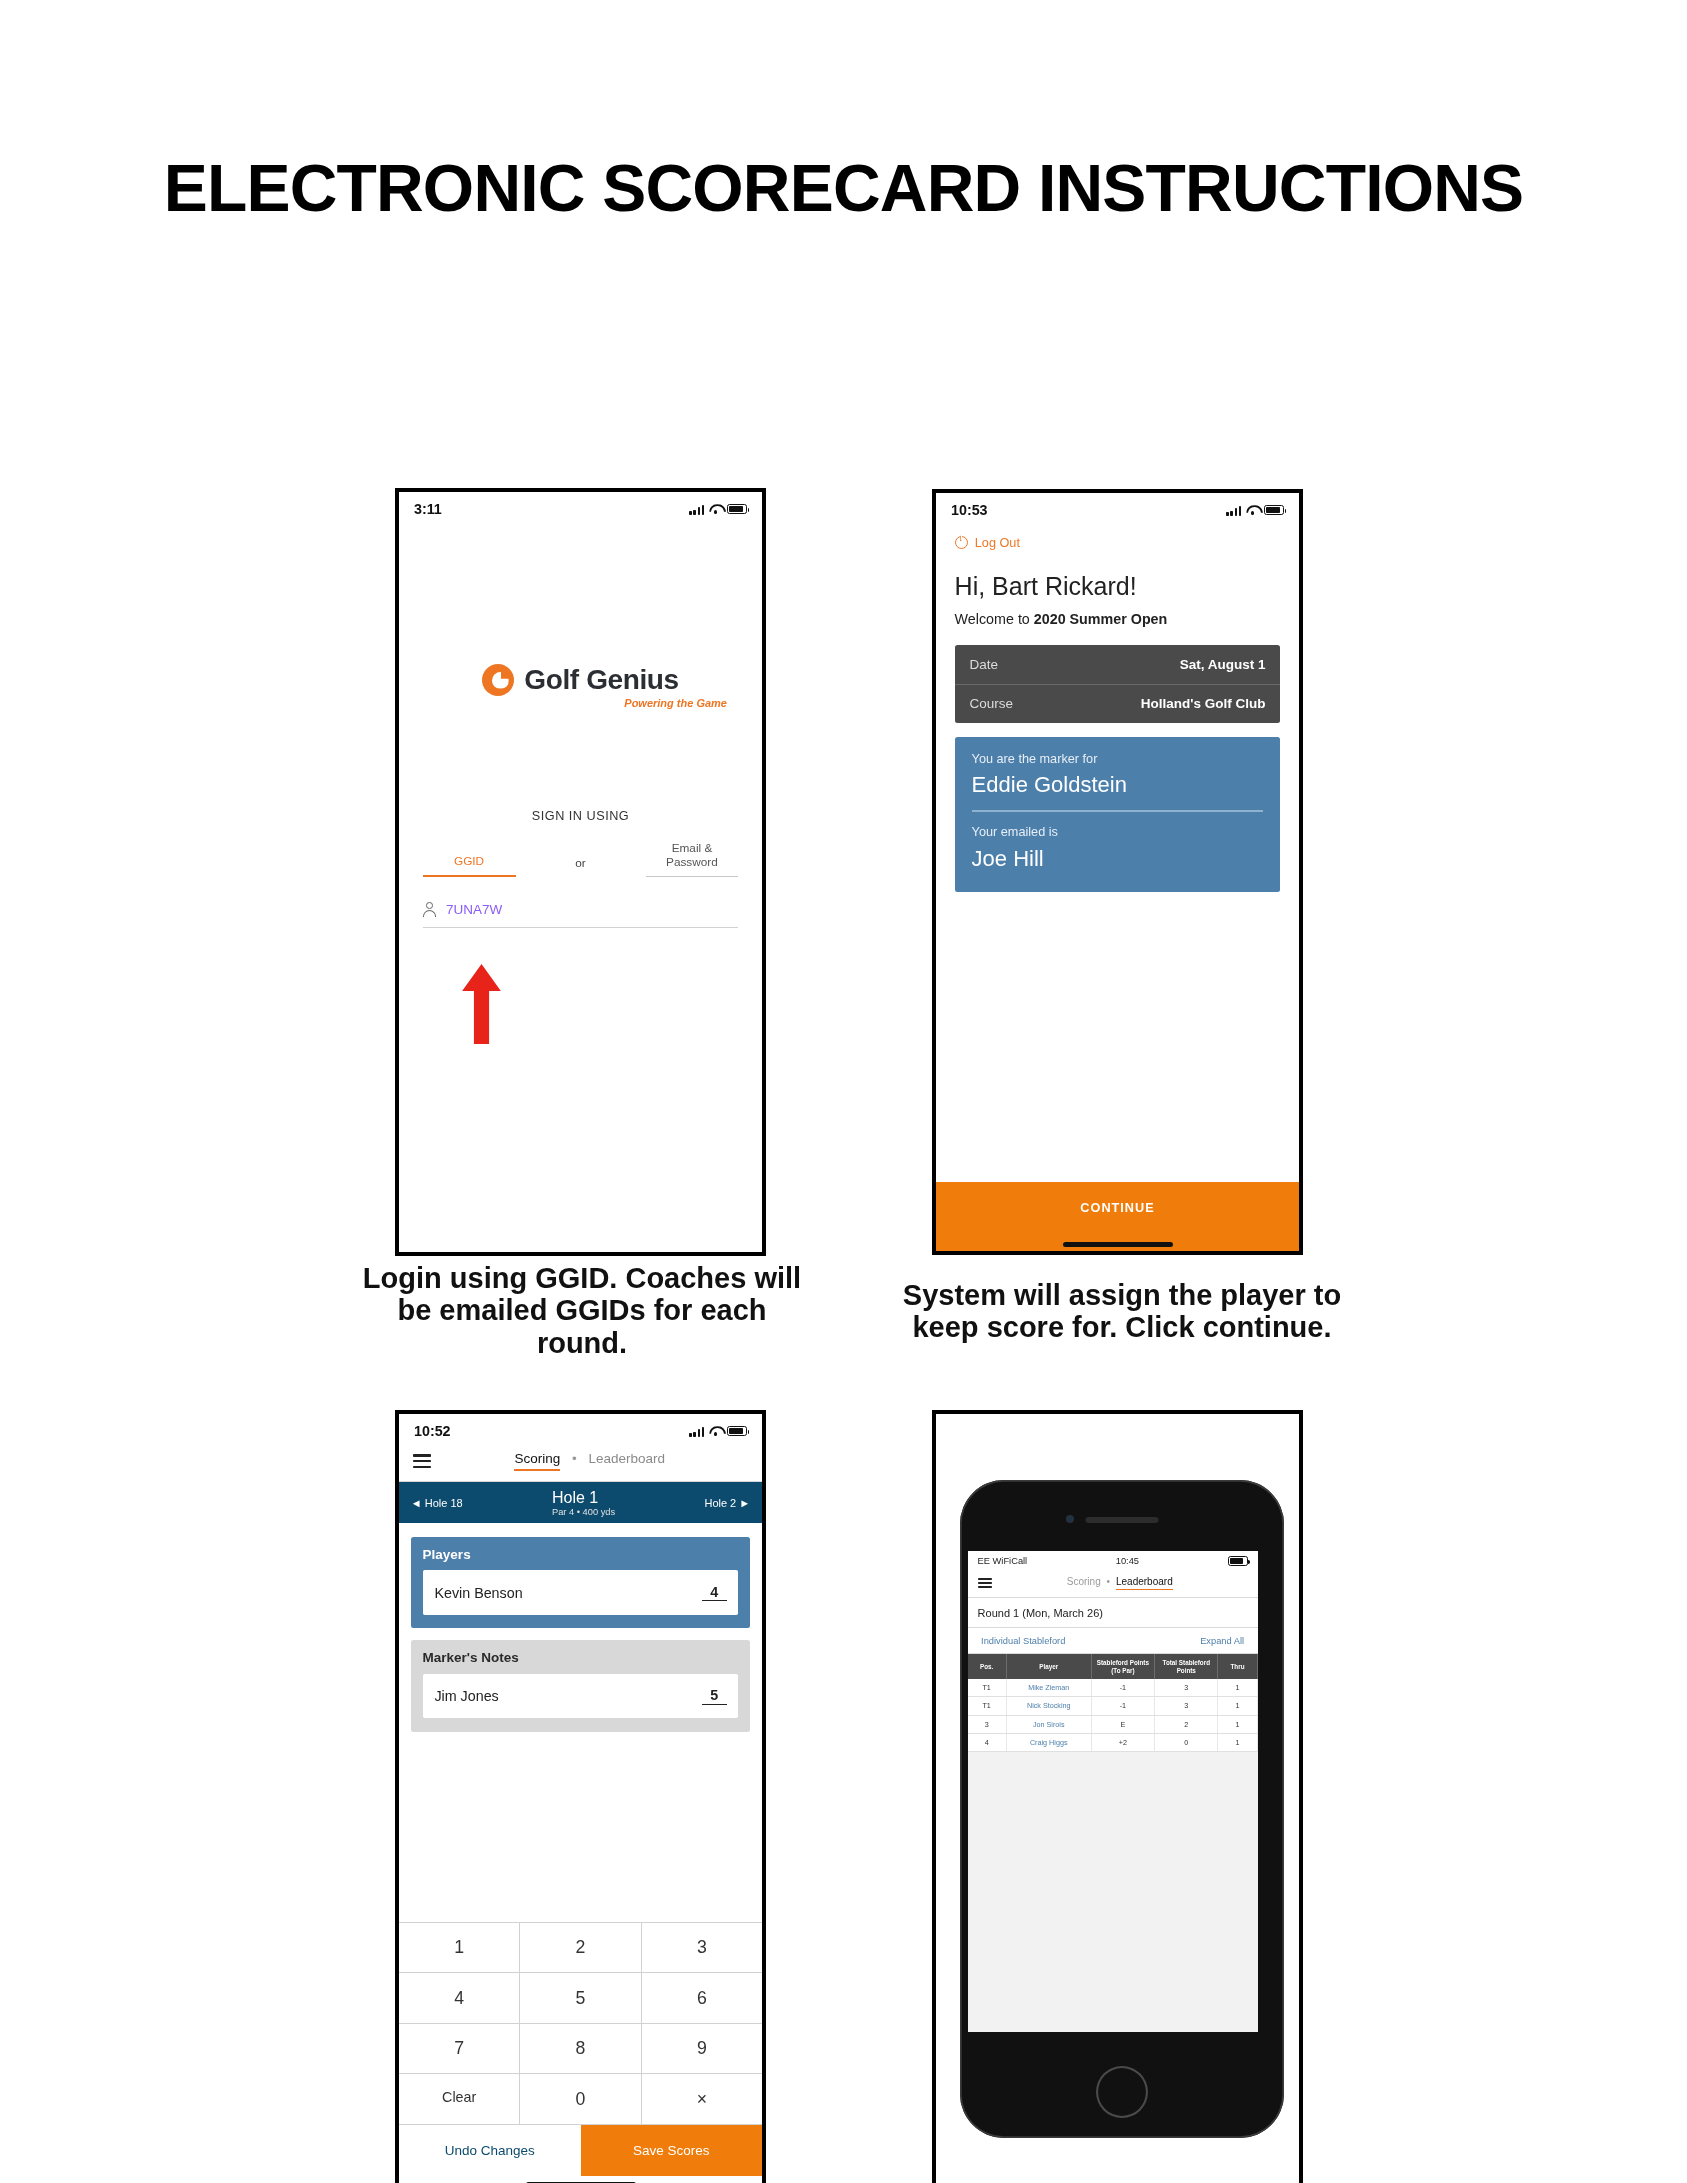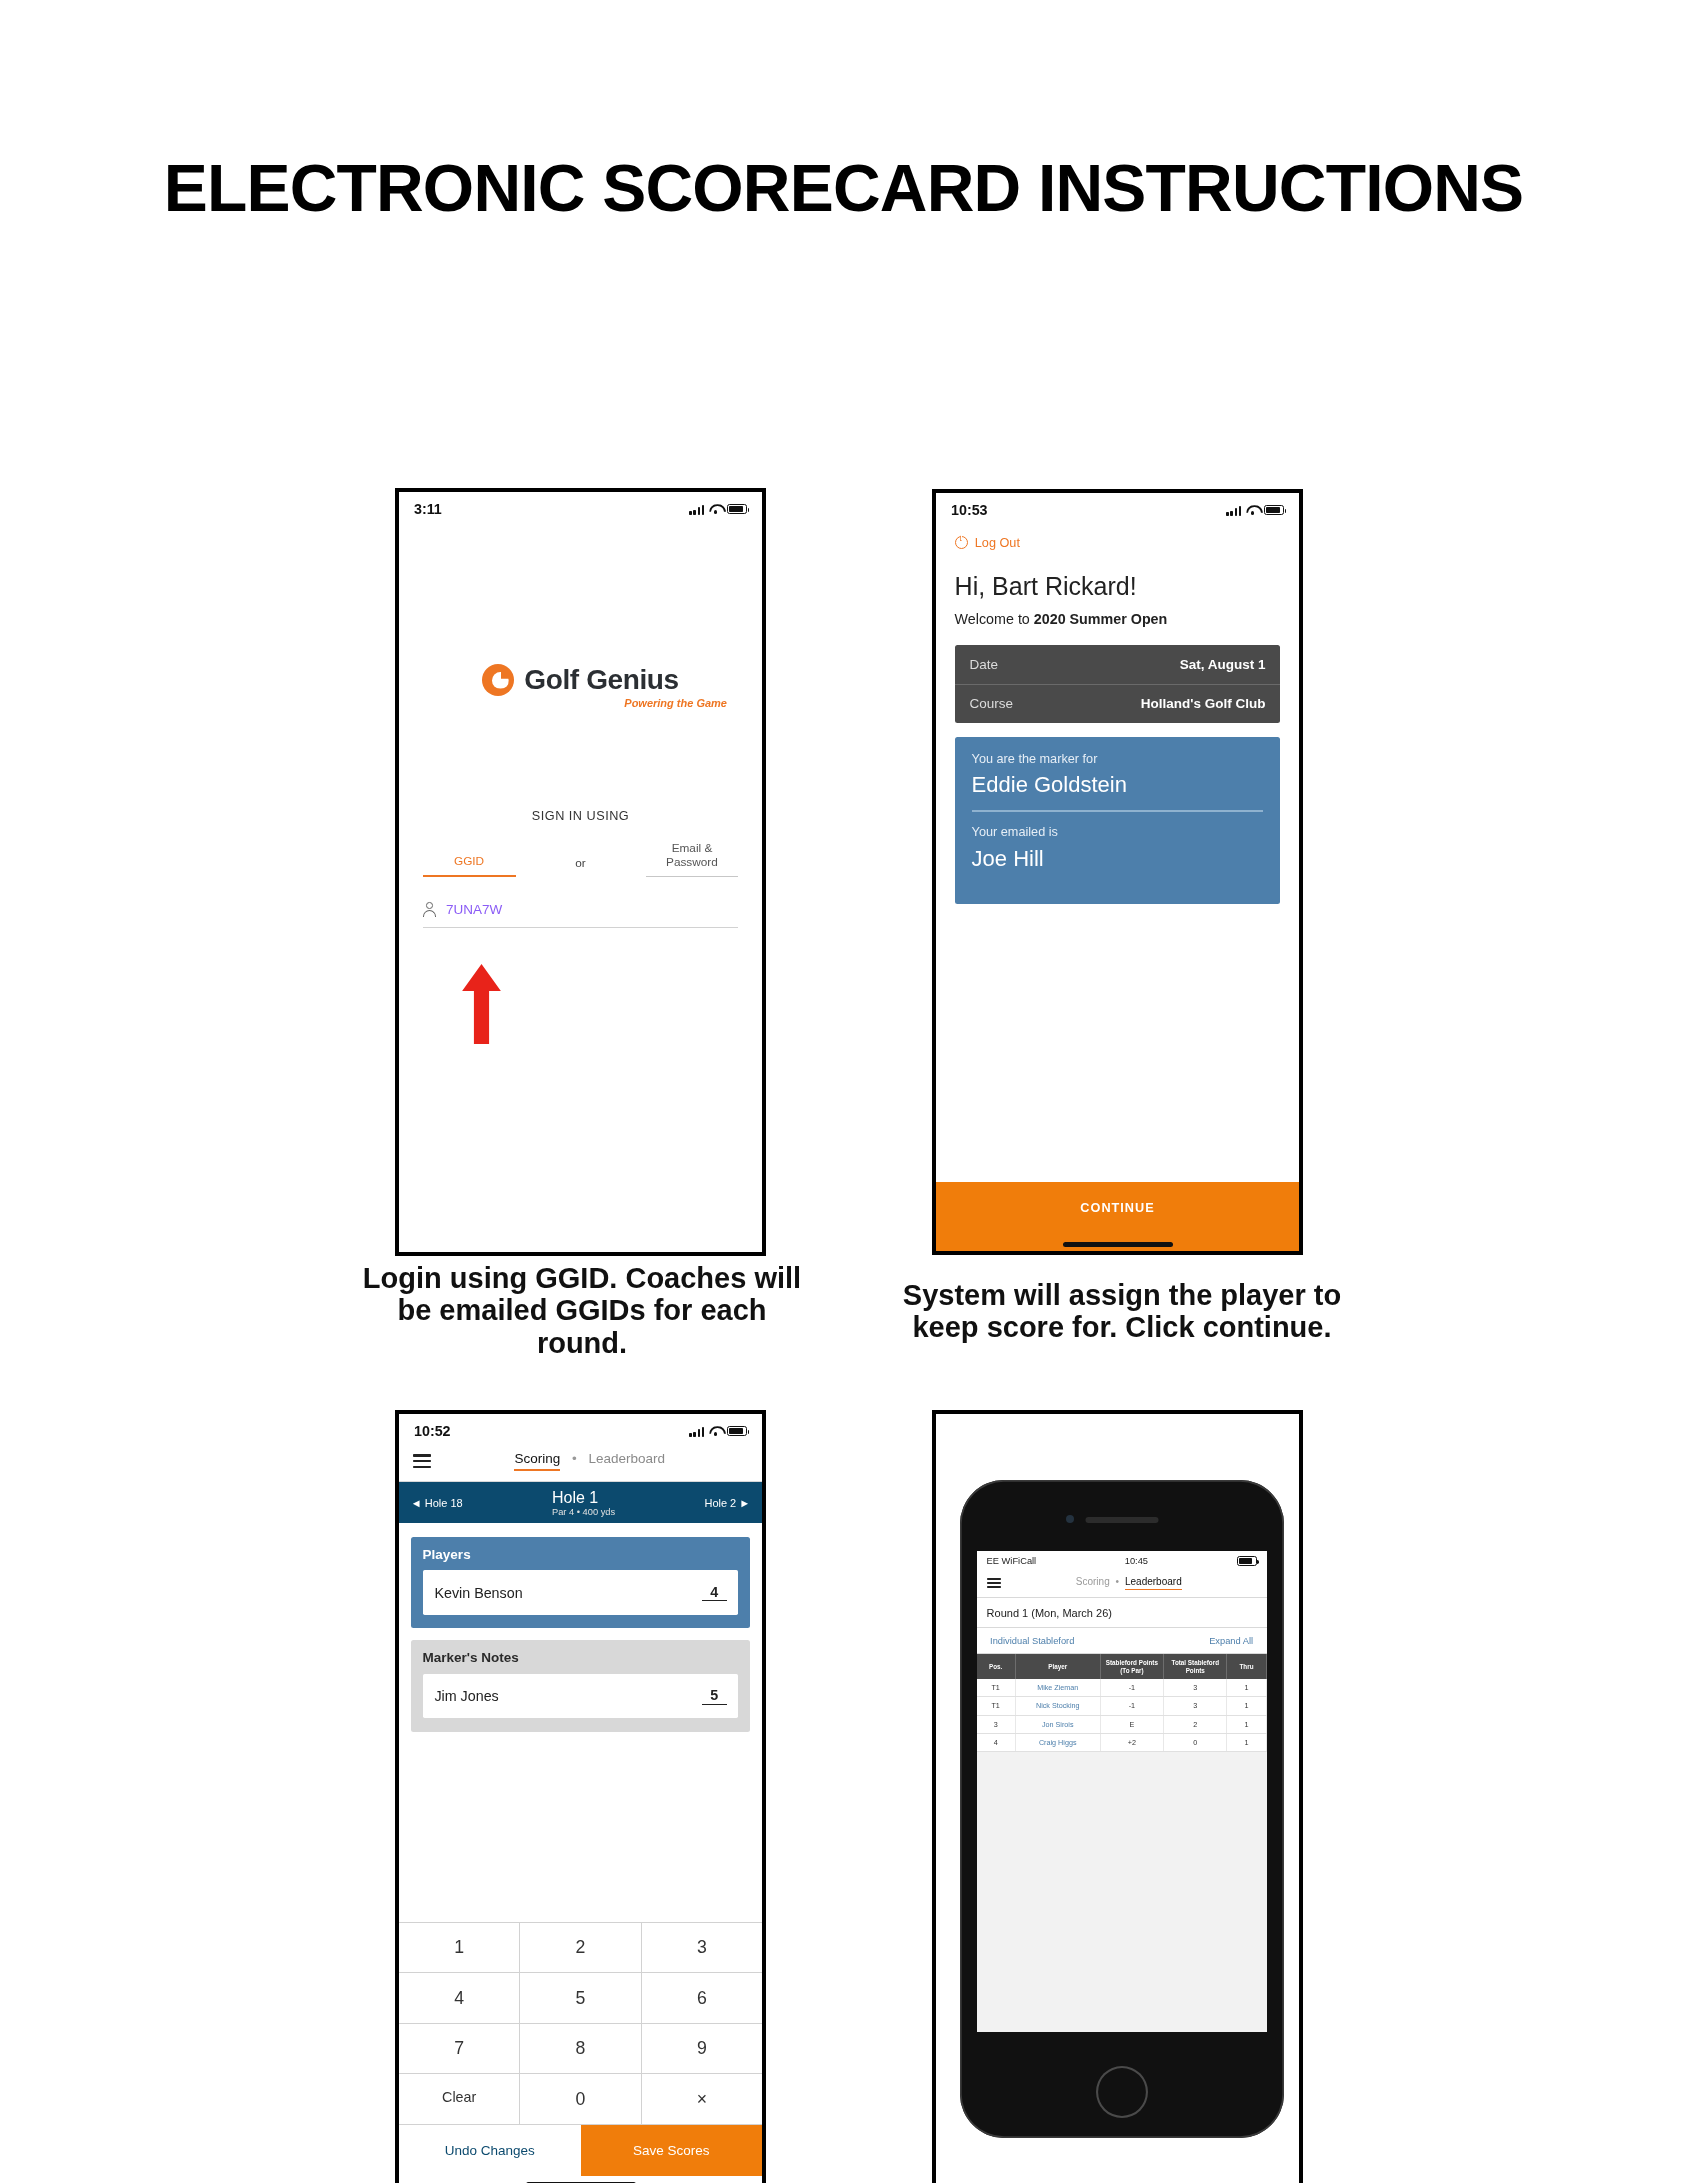--- a/index.html
+++ b/index.html
@@ -303,21 +303,21 @@
     font-size: 13.5px;
   }
   .darkrow .k { color: #dcdcdc; }
   .darkrow .v { font-weight: 700; }
   .darkrow + .darkrow { border-top: 1.3px solid #6a6a6a; }
   .bluecard {
     margin: 13.5px 18.6px 0 18.6px;
     background: #4d7fab;
     color: #fff;
     border-radius: 2.5px;
-    padding: 15px 17px 20px 17px;
+    padding: 15px 17px 8px 17px;
     box-sizing: border-box;
   }
   .bluecard .lab { font-size: 12.7px; color: #e6eef6; }
   .bluecard .nm { font-size: 22px; margin-top: 6.7px; padding-bottom: 11.8px; }
   .bluecard .divider { height: 1.3px; background: #8fb2cf; margin-bottom: 13.5px; }
 
   
   #panel-scoring { left: 395px; top: 1184px; width: 371px; height: 785px; }
   .score-topbar {
     display: flex;
@@ -425,21 +425,21 @@
   .device-photo {
     position: absolute;
     left: 23.6px; top: 66px;
     width: 324px; height: 658px;
     background: #111;
     border-radius: 44px;
     box-shadow: inset 0 0 0 1.7px #3a3a3a;
   }
   .device-screen {
     position: absolute;
-    left: 17px; top: 71px;
+    left: 8px; top: 71px;
     width: 290px; height: 481px;
     background: #f2f2f2;
     overflow: hidden;
   }
   .dev-earpiece {
     position: absolute;
     left: 50%; top: 37px;
     transform: translateX(-50%);
     width: 73px; height: 5.9px;
     border-radius: 3.4px;

